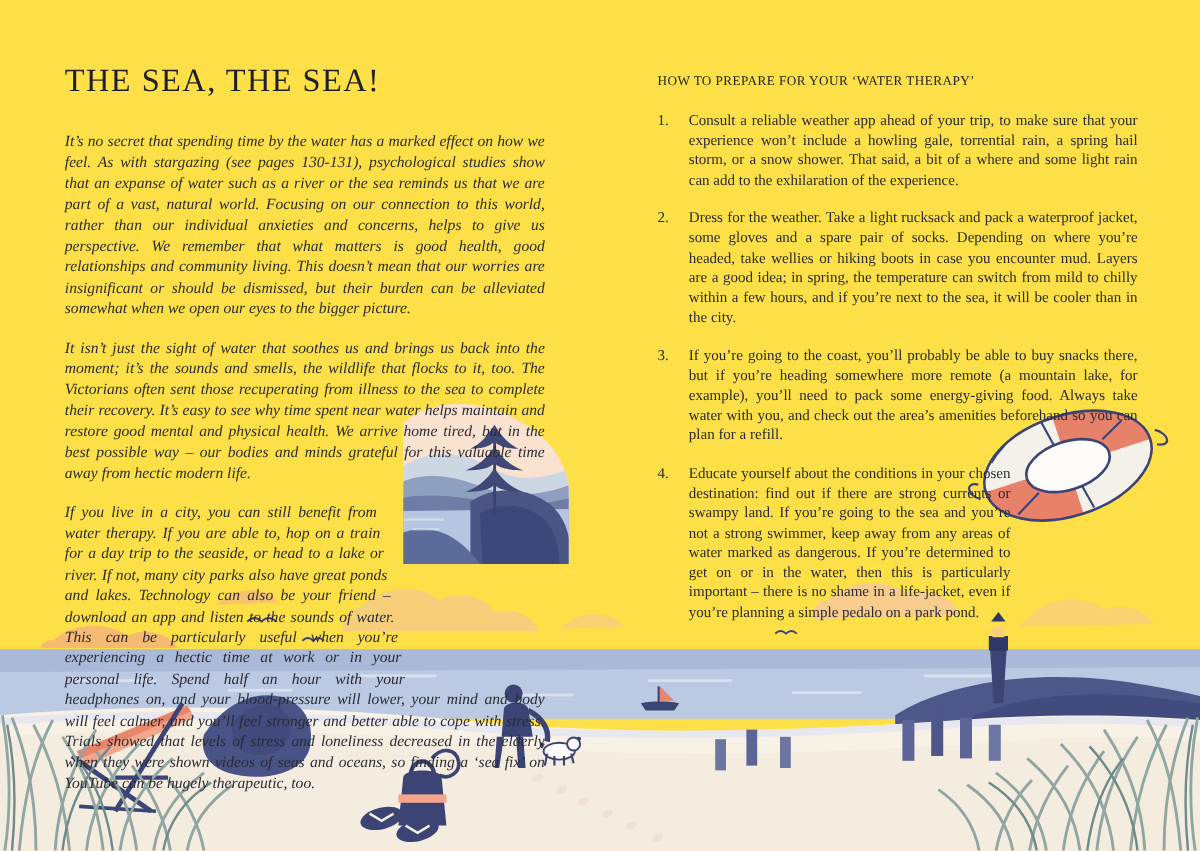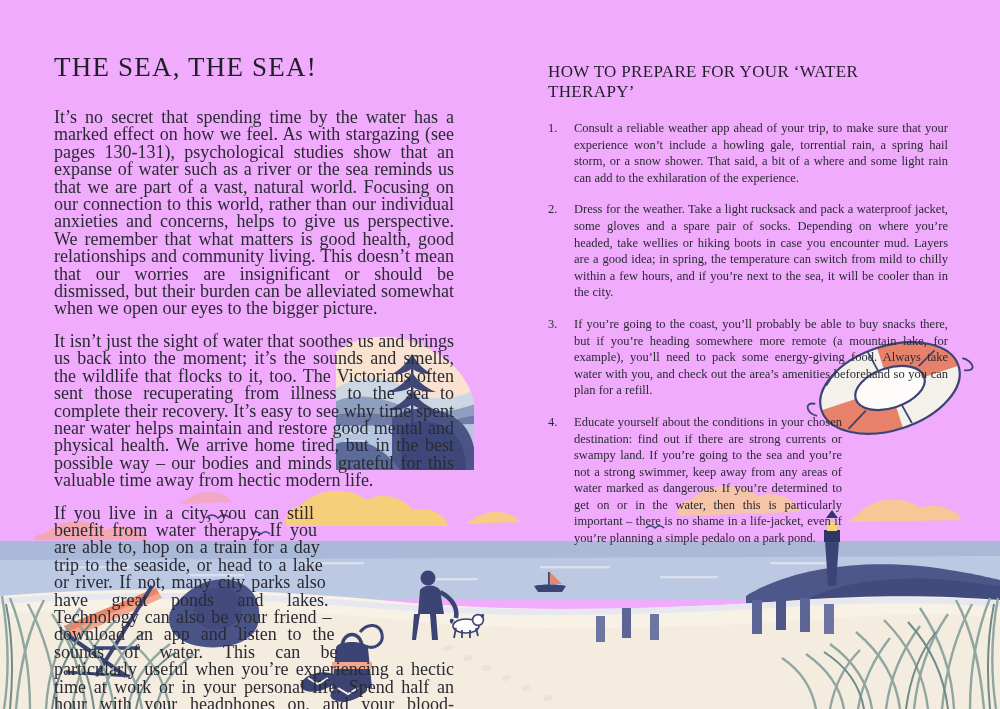--- a/index.html
+++ b/index.html
@@ -4,21 +4,21 @@
 <style>
   html, body {
     margin: 0;
     padding: 0;
     background: #ffffff;
   }
   #page {
     position: relative;
     width: 1000px;
     height: 709px;
-    background: #f0abfc;
+    background: #fde047;
     overflow: hidden;
     font-family: "Liberation Serif", serif;
     color: #2a2a33;
   }
 
   
   .scene {
     position: absolute;
     left: 0; top: 0;
     width: 1000px; height: 709px;
@@ -48,38 +48,39 @@
   h1.title {
     font-family: "Liberation Serif", serif;
     font-weight: normal;
     font-size: 27px;
     letter-spacing: 1.2px;
     margin: 0 0 26px 0;
     color: #1f1f28;
   }
 
   p.body {
-    font-size: 18px;
+    font-size: 13px;
     line-height: 17.4px;
     margin: 0 0 15px 0;
     text-align: justify;
     color: #2a2a33;
+    font-style: italic;
   }
   p.body:last-child { margin-bottom: 0; }
 
   .wrap-float {
     float: right;
     width: 140px;
     height: 150px;
     shape-outside: polygon(0 0, 100% 0, 100% 100%, 18% 100%);
     margin: 0;
   }
 
   h2.subhead {
-    font-size: 17px;
+    font-size: 11px;
     font-weight: normal;
     letter-spacing: 0.35px;
     margin: 0 0 18px 0;
     color: #1f1f28;
   }
 
   ol.steps {
     list-style: none;
     margin: 0;
     padding: 0;

